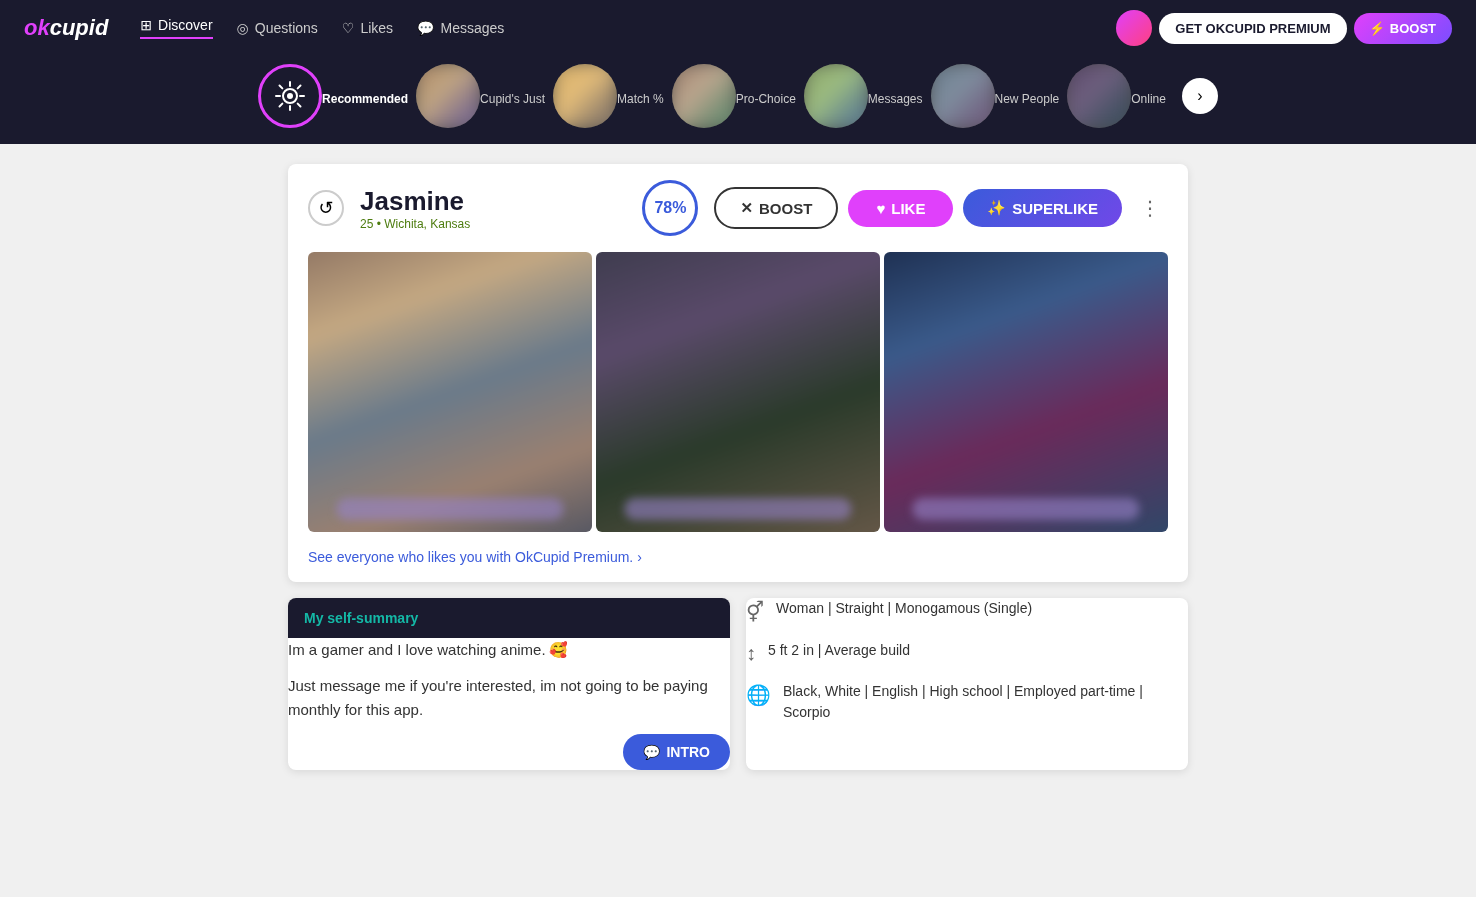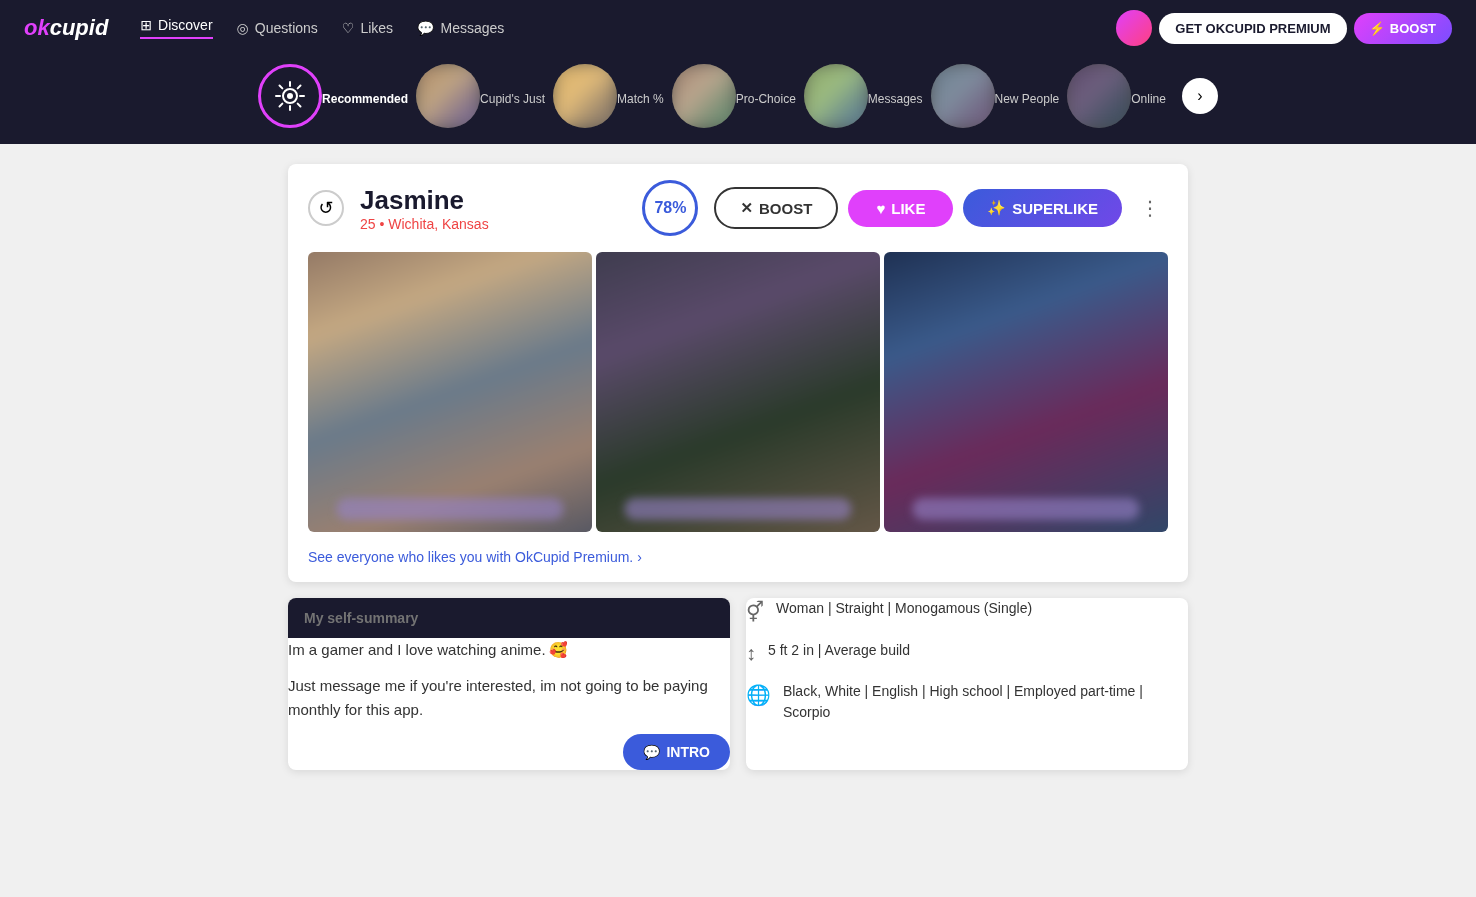--- a/index.html
+++ b/index.html
@@ -34,41 +34,41 @@
     
     .main { padding: 20px; display: flex; justify-content: center; }
     .card-container { width: 100%; max-width: 900px; }
 
     
     .profile-card { background: white; border-radius: 8px; overflow: visible; box-shadow: 0 2px 8px rgba(0,0,0,0.1); margin-bottom: 16px; }
     .profile-header { display: flex; align-items: center; padding: 16px 20px; gap: 16px; }
     .undo-btn { width: 36px; height: 36px; border-radius: 50%; border: 2px solid #ccc; background: white; cursor: pointer; font-size: 18px; display: flex; align-items: center; justify-content: center; }
     .profile-info { flex: 1; }
     .profile-name { font-size: 26px; font-weight: 700; color: #1a1a2e; }
-    .profile-sub { font-size: 14px; color: #ef4444; }
+    .profile-sub { font-size: 12px; color: #4d7c0f; }
     .match-circle { width: 56px; height: 56px; border-radius: 50%; border: 3px solid #3b5bdb; display: flex; align-items: center; justify-content: center; font-size: 16px; font-weight: 700; color: #3b5bdb; }
     .action-btns { display: flex; gap: 10px; align-items: center; }
     .btn-pass { background: white; border: 2px solid #333; color: #333; padding: 10px 24px; border-radius: 24px; font-weight: 600; cursor: pointer; font-size: 15px; display: flex; align-items: center; gap: 6px; }
     .btn-like { background: #e040fb; border: none; color: white; padding: 10px 28px; border-radius: 24px; font-weight: 700; cursor: pointer; font-size: 15px; display: flex; align-items: center; gap: 6px; }
     .btn-superlike { background: linear-gradient(135deg, #3b5bdb, #7048e8); border: none; color: white; padding: 10px 24px; border-radius: 24px; font-weight: 700; cursor: pointer; font-size: 15px; display: flex; align-items: center; gap: 6px; }
     .more-btn { background: none; border: none; cursor: pointer; font-size: 20px; color: #666; padding: 4px 8px; }
 
     
     .photos-grid { display: grid; grid-template-columns: 1fr 1fr 1fr; gap: 4px; padding: 0 20px 16px; }
     .photo-item { height: 280px; border-radius: 6px; overflow: hidden; position: relative; }
     .photo-overlay { position: absolute; bottom: 12px; left: 50%; transform: translateX(-50%); background: rgba(150, 130, 200, 0.6); border-radius: 12px; padding: 4px 20px; width: 80%; height: 22px; filter: blur(4px); }
 
     
     .premium-link { padding: 0 20px 16px; }
     .premium-link a { color: #3b5bdb; font-size: 14px; text-decoration: none; }
 
     
     .profile-sections { display: grid; grid-template-columns: 1fr 1fr; gap: 16px; }
     .section-card { background: white; border-radius: 8px; overflow: hidden; box-shadow: 0 2px 8px rgba(0,0,0,0.1); }
-    .section-header { background: #1a1a2e; color: #737373; padding: 12px 16px; font-weight: 600; font-size: 14px; }
+    .section-header { background: #1a1a2e; color: #14b8a6; padding: 12px 16px; font-weight: 600; font-size: 14px; }
     .section-body { padding: 0; }
     .self-summary-text { color: #333; font-size: 15px; line-height: 1.6; }
     .self-summary-text p { margin-bottom: 12px; }
     .btn-intro { background: #3b5bdb; color: white; border: none; padding: 10px 20px; border-radius: 24px; font-weight: 700; cursor: pointer; font-size: 14px; float: right; display: flex; align-items: center; gap: 6px; }
 
     
     .detail-item { display: flex; align-items: flex-start; gap: 12px; margin-bottom: 16px; }
     .detail-icon { font-size: 20px; color: #666; flex-shrink: 0; margin-top: 2px; }
     .detail-text { font-size: 14px; color: #333; line-height: 1.5; }
   </style>

